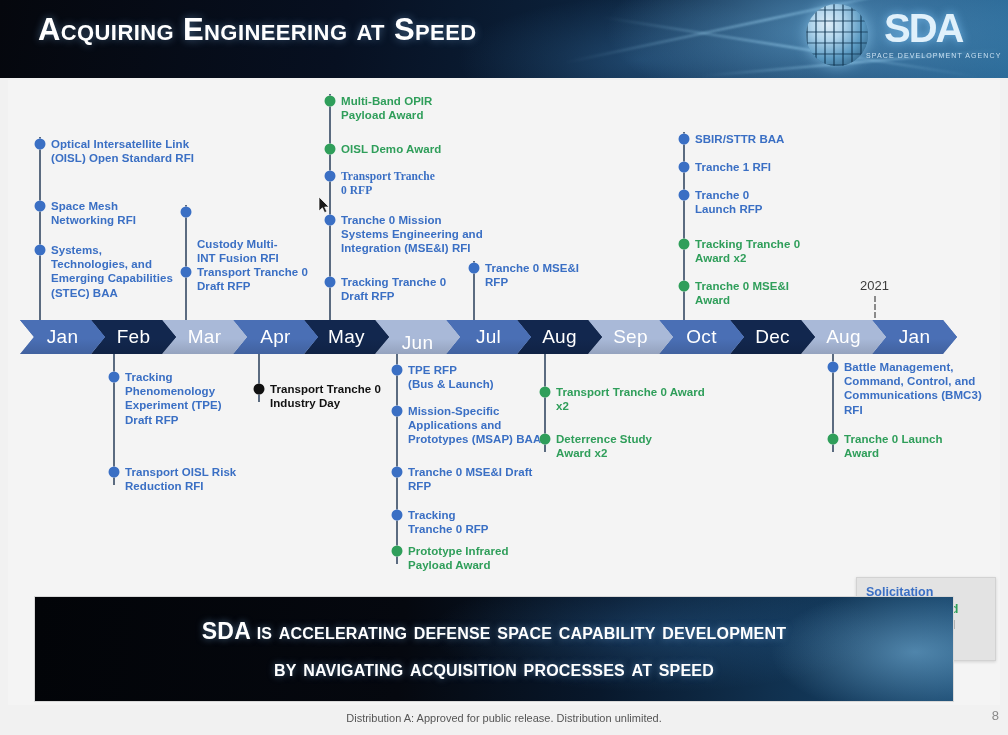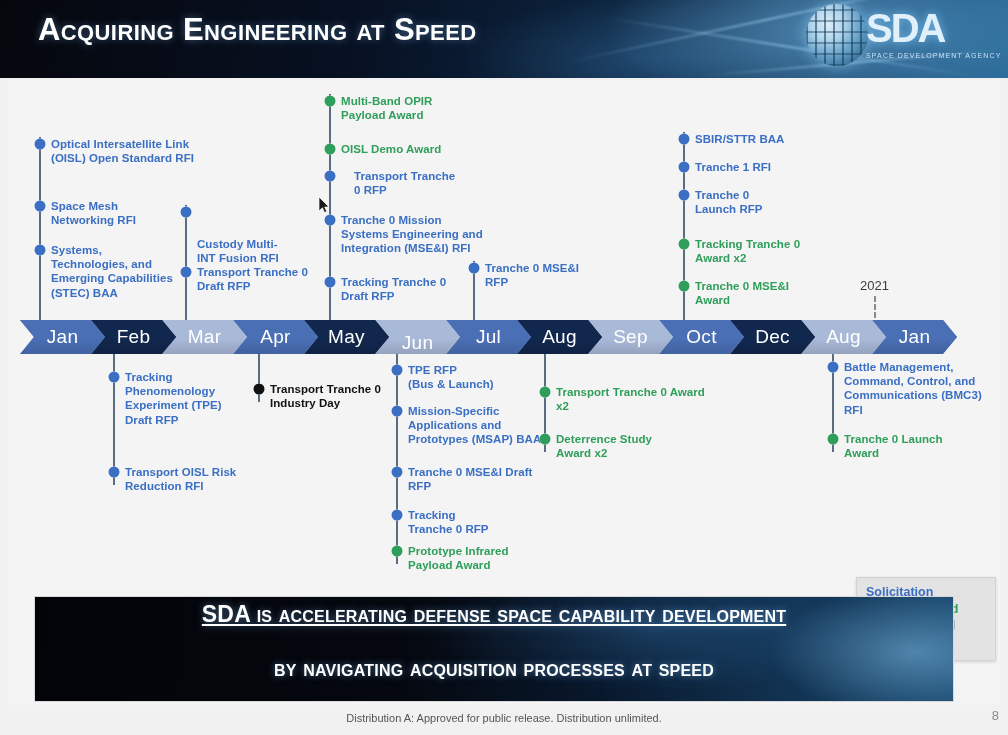--- a/index.html
+++ b/index.html
@@ -37,21 +37,21 @@
     box-shadow:0 0 14px rgba(160,220,255,.6);
     overflow:hidden;opacity:.93;
   }
   .globe::before{
     content:"";position:absolute;inset:0;
     background:
       repeating-linear-gradient(90deg,rgba(12,48,76,.55) 0 2px,transparent 2px 9px),
       repeating-linear-gradient(0deg,rgba(12,48,76,.40) 0 2px,transparent 2px 11px);
   }
   .sda-text{
-    position:absolute;left:66px;top:4px;
+    position:absolute;left:84px;top:4px;
     font-size:40px;font-weight:bold;letter-spacing:-2px;
     color:rgba(235,248,255,.93);
     text-shadow:0 0 10px rgba(130,200,250,.8);
     font-family:"Liberation Sans",sans-serif;
   }
   .sda-sub{
     position:absolute;left:66px;top:50px;
     font-size:7px;letter-spacing:1.1px;color:rgba(225,242,255,.85);
     white-space:nowrap;
   }
@@ -97,21 +97,21 @@
       radial-gradient(ellipse 300px 80px at 620px 35px, rgba(60,130,195,.28), rgba(60,130,195,0) 75%),
       linear-gradient(95deg,#020408 0%,#05080f 40%,#08182c 62%,#10304e 80%,#18476e 100%);
     box-shadow:0 0 0 1px #d8d8d8;
     overflow:hidden;
   }
   .banner .ln{
     position:absolute;width:100%;text-align:center;color:#fff;
     font-size:23px;font-weight:bold;font-variant:small-caps;letter-spacing:.2px;
     text-shadow:0 0 7px rgba(140,200,255,.5);
   }
-  .banner .ln.l1{top:4px;text-decoration:underline;}
+  .banner .ln.l1{top:21px;}
   .banner .ln.l2{top:58px;}
 
   
   .footer{
     position:absolute;left:0;top:712px;width:1008px;text-align:center;
     font-size:11px;color:#555;
   }
   .pagenum{position:absolute;right:9px;top:708px;font-size:13px;color:#8a8a8a;}
 
   
@@ -196,21 +196,21 @@
         <div class="dot" style="left: 178px; top: 132px; background: rgb(58, 111, 196); z-index: 60;"></div>
         <div class="evt" style="left: 189px; top: 185px; color: rgb(58, 111, 196); max-width: 150px; z-index: 55; white-space: pre-line;">Transport Tranche 0
 Draft RFP</div>
         <div class="dot" style="left: 178px; top: 192px; background: rgb(58, 111, 196); z-index: 60;"></div>
         <div class="stem" style="left: 321px; top: 14px; height: 226px; z-index: 20;"></div>
         <div class="evt" style="left: 333px; top: 14px; color: rgb(47, 158, 90); max-width: 150px; z-index: 55; white-space: pre-line;">Multi-Band OPIR
 Payload Award</div>
         <div class="dot" style="left: 322px; top: 21px; background: rgb(47, 158, 90); z-index: 60;"></div>
         <div class="evt" style="left: 333px; top: 62px; color: rgb(47, 158, 90); max-width: 150px; z-index: 55; white-space: pre-line;">OISL Demo Award</div>
         <div class="dot" style="left: 322px; top: 69px; background: rgb(47, 158, 90); z-index: 60;"></div>
-        <div class="evt" style="left: 346px; top: 89px; color: rgb(58, 111, 196); max-width: 150px; z-index: 55; white-space: pre-line;">Transport Tranche
+        <div class="evt" style="left: 333px; top: 89px; color: rgb(58, 111, 196); max-width: 150px; z-index: 55; white-space: pre-line; font-family: Liberation Serif, serif;">Transport Tranche
 0 RFP</div>
         <div class="dot" style="left: 322px; top: 96px; background: rgb(58, 111, 196); z-index: 60;"></div>
         <div class="evt" style="left: 333px; top: 133px; color: rgb(58, 111, 196); max-width: 150px; z-index: 55; white-space: pre-line;">Tranche 0 Mission
 Systems Engineering and
 Integration (MSE&amp;I) RFI</div>
         <div class="dot" style="left: 322px; top: 140px; background: rgb(58, 111, 196); z-index: 60;"></div>
         <div class="evt" style="left: 333px; top: 195px; color: rgb(58, 111, 196); max-width: 150px; z-index: 55; white-space: pre-line;">Tracking Tranche 0
 Draft RFP</div>
         <div class="dot" style="left: 322px; top: 202px; background: rgb(58, 111, 196); z-index: 60;"></div>
         <div class="stem" style="left: 465px; top: 181px; height: 59px; z-index: 20;"></div>

